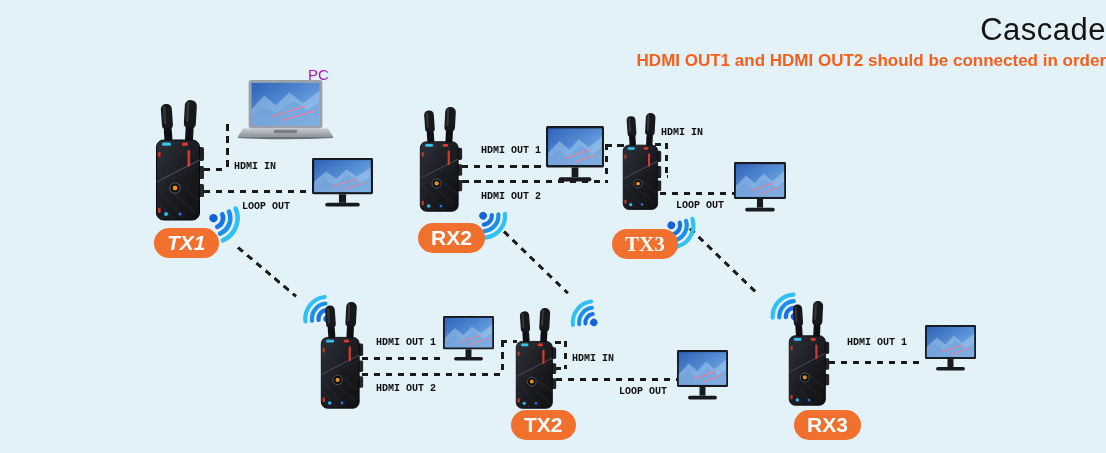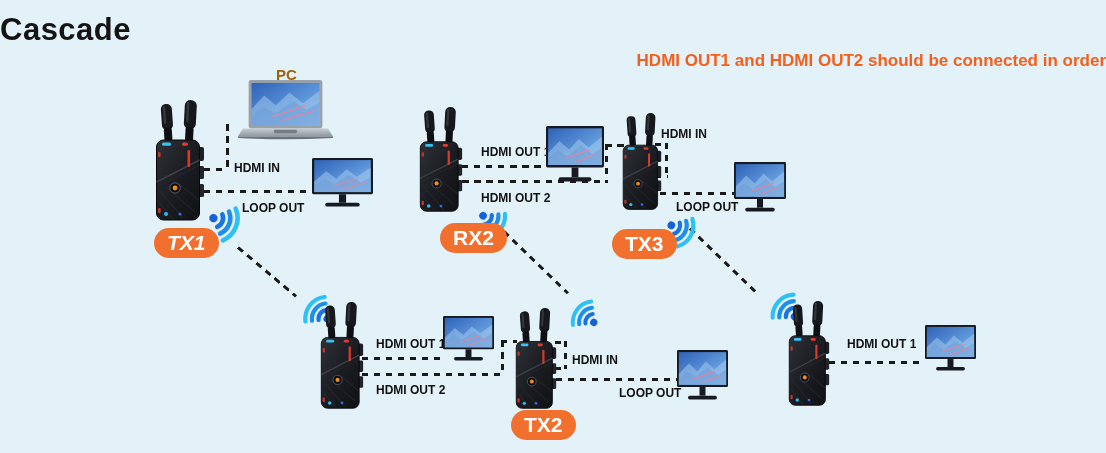--- a/index.html
+++ b/index.html
@@ -4,27 +4,27 @@
 <style>
   :root{
     --background:#e3f1f9;
     --accent:#f1702d;
     --subtitle:#f4601c;
     --line:#1a1a1a;
   }
   html,body{margin:0;padding:0;background:var(--background);font-family:"Liberation Sans",sans-serif;}
   .stage{position:relative;width:1106px;height:453px;background:var(--background);overflow:hidden;}
 
-  .title{position:absolute;left:0;top:12px;width:100%;text-align:left;
-         font-size:31px;font-weight:bold;color:#141414;letter-spacing:.5px;}
+  .title{position:absolute;left:0;top:12px;width:100%;text-align:right;
+         font-size:31px;font-weight:normal;color:#141414;letter-spacing:.5px;}
   .subtitle{position:absolute;left:0;top:51px;width:100%;text-align:right;
             font-size:17px;font-weight:bold;color:var(--subtitle);}
 
-  .plabel{position:absolute;font-size:12px;font-weight:bold;color:#101010;white-space:nowrap;}
-  .pc-label{position:absolute;font-size:15px;font-weight:bold;color:#a16207;}
+  .plabel{position:absolute;font-size:10px;font-weight:bold;color:#101010;white-space:nowrap;font-family:Liberation Mono, monospace;}
+  .pc-label{position:absolute;font-size:15px;font-weight:normal;color:#a21caf;margin-left:32px;}
 
   .pill{position:absolute;background:var(--accent);color:#fff;font-weight:bold;font-size:21px;
         border-radius:16px;padding:3px 13px;line-height:1.15;}
 
   .dash-h{position:absolute;height:2.6px;
           background:repeating-linear-gradient(90deg,var(--line) 0 6.5px,transparent 6.5px 12px);}
   .dash-v{position:absolute;width:2.6px;
           background:repeating-linear-gradient(180deg,var(--line) 0 6.5px,transparent 6.5px 12px);}
   .dash-d{position:absolute;height:2.6px;transform-origin:0 50%;
           background:repeating-linear-gradient(90deg,var(--line) 0 6.5px,transparent 6.5px 12px);}
@@ -226,17 +226,18 @@
       <use href="#sym-device"></use>
     </svg>
   <svg class="icon" style="left:515px;top:308px;" width="42" height="102">
       <use href="#sym-device"></use>
     </svg>
   <svg class="icon" style="left:788px;top:301px;" width="42" height="106">
       <use href="#sym-device"></use>
     </svg>
 
   <div class="pill" style="left:154px;top:228px;font-style:italic;">TX1</div>
-  <div class="pill" style="left:440px;top:223px;">RX2</div>
-  <div class="pill" style="left:612px;top:229px;">TX3</div>
+  <div class="pill" style="left:418px;top:223px;">RX2</div>
+  <div class="pill" style="left:612px;top:229px;font-family:Liberation Serif, serif;">TX3</div>
   <div class="pill" style="left:511px;top:410px;">TX2</div>
+  <div class="pill" style="left:794px;top:410px;">RX3</div>
 
 </div>
 
 </body></html>

